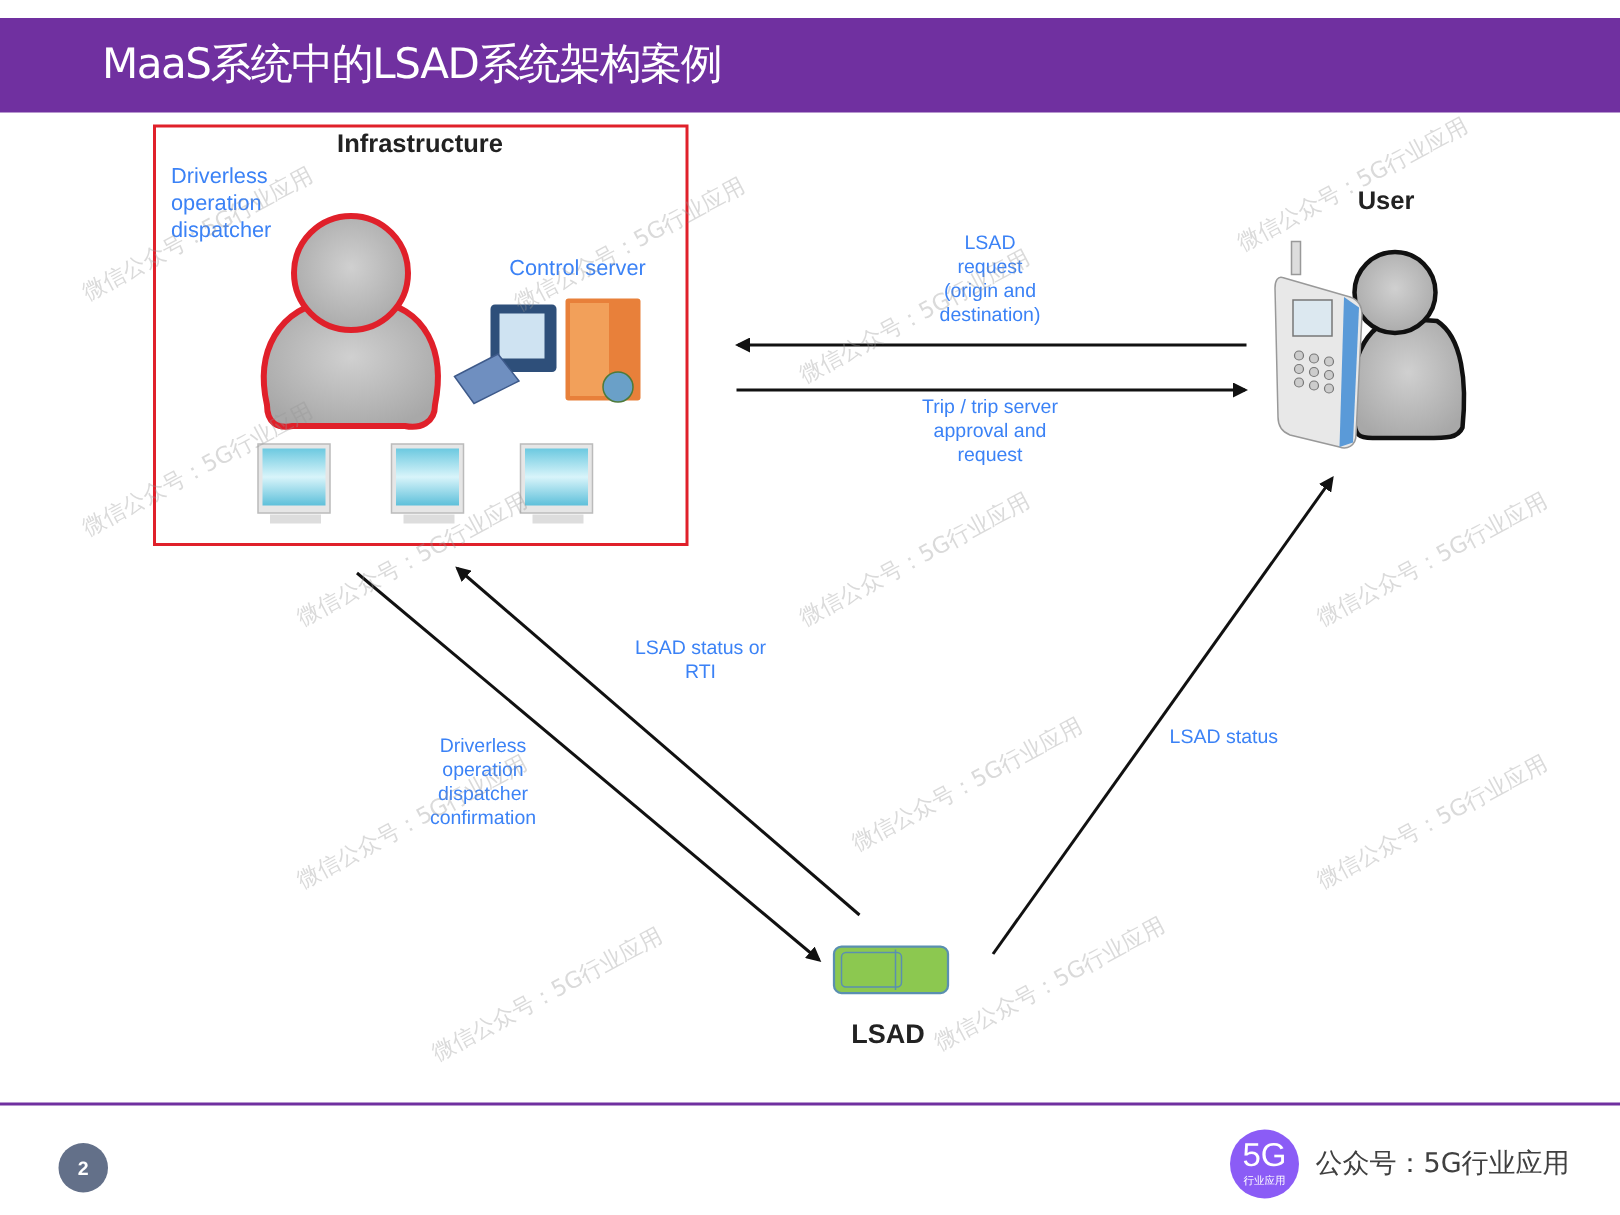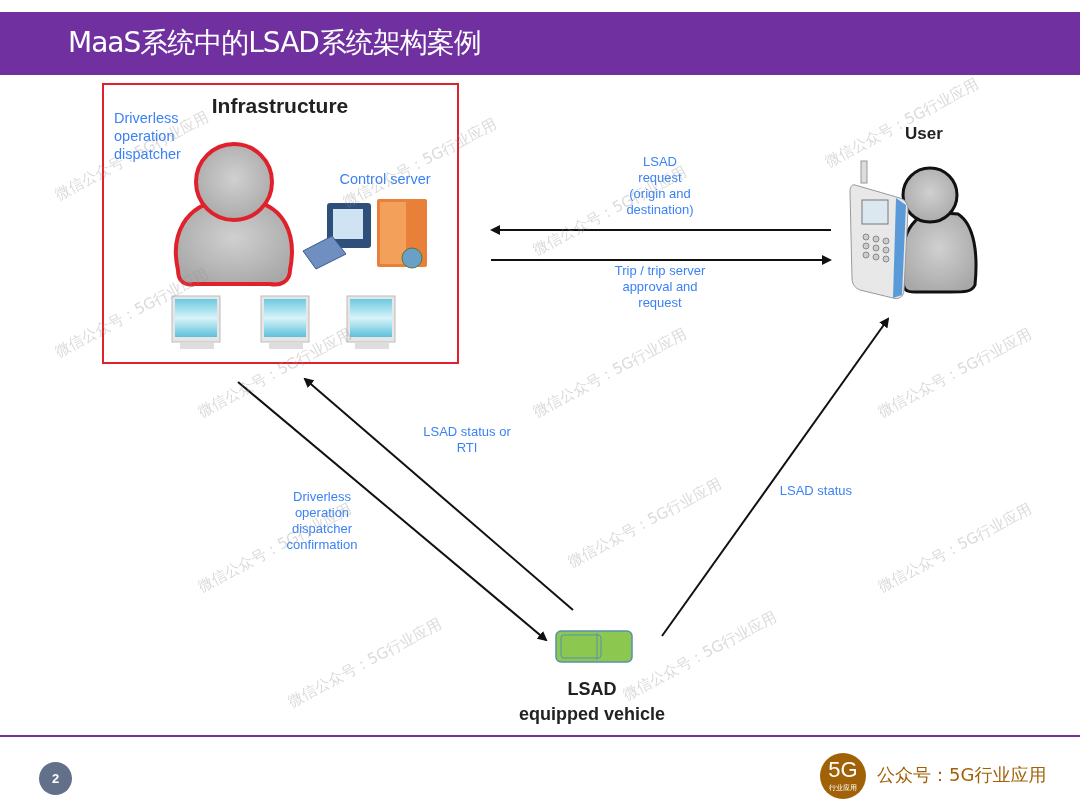--- a/index.html
+++ b/index.html
@@ -5,24 +5,24 @@
   html, body { margin: 0; padding: 0; }
   body { width: 1080px; height: 810px; position: relative; overflow: hidden; background: #ffffff; font-family: "Liberation Sans", sans-serif; }
   .header { position: absolute; left: 0; top: 0; width: 1080px; height: 63px; background: #7030a0; margin-top: 12px; }
   .header-title { position: absolute; left: 68px; top: 12px; color: #ffffff; font-size: 28px; font-family: "DejaVu Sans", sans-serif; letter-spacing: -1px; }
   .diagram { position: absolute; left: 0; top: 63px; width: 1080px; height: 672px; }
   .lbl { position: absolute; color: #3b82f6; font-size: 13px; text-align: center; line-height: 16px; }
   .lbl-left { text-align: left; font-size: 14.5px; line-height: 18px; }
   .bold { font-weight: bold; color: #222; }
   .footer-line { position: absolute; left: 0; top: 735px; width: 1080px; height: 2px; background: #7030a0; }
   .page-num { position: absolute; left: 39px; top: 762px; width: 33px; height: 33px; border-radius: 50%; background: #637089; color: #fff; font-size: 13px; text-align: center; line-height: 33px; font-weight: bold; }
-  .brand-logo { position: absolute; left: 820px; top: 753px; width: 46px; height: 46px; border-radius: 50%; background: #a16207; color: #fff; text-align: center; }
+  .brand-logo { position: absolute; left: 820px; top: 753px; width: 46px; height: 46px; border-radius: 50%; background: #8b5cf6; color: #fff; text-align: center; }
   .brand-logo .big { display: block; font-size: 22px; line-height: 26px; margin-top: 4px; }
   .brand-logo .small { display: block; font-size: 7px; line-height: 9px; }
-  .brand-text { position: absolute; left: 877px; top: 763px; font-size: 18px; color: #a16207; font-family: "DejaVu Sans", sans-serif; }
+  .brand-text { position: absolute; left: 877px; top: 763px; font-size: 18px; color: #404040; font-family: "DejaVu Sans", sans-serif; }
   .wm { position: absolute; color: rgba(150,150,150,0.35); font-size: 15px; font-family: "DejaVu Sans", sans-serif; transform: rotate(-28deg); transform-origin: left top; white-space: nowrap; pointer-events: none; }
 </style>
 </head>
 <body>
 
 <div class="header">
   <div class="header-title">MaaS系统中的LSAD系统架构案例</div>
 </div>
 
 <div class="diagram">
@@ -103,21 +103,21 @@
     </g>
 
     <line x1="831" y1="230" x2="492" y2="230" stroke="#111" stroke-width="2" marker-end="url(#ah)"></line>
     <line x1="491" y1="260" x2="830" y2="260" stroke="#111" stroke-width="2" marker-end="url(#ah)"></line>
     <line x1="238" y1="382" x2="546" y2="640" stroke="#111" stroke-width="2" marker-end="url(#ah)"></line>
     <line x1="573" y1="610" x2="305" y2="379" stroke="#111" stroke-width="2" marker-end="url(#ah)"></line>
     <line x1="662" y1="636" x2="888" y2="319" stroke="#111" stroke-width="2" marker-end="url(#ah)"></line>
   </svg>
 </div>
 
-<div class="lbl bold" style="left:200px;top:98px;width:160px;font-size:21px;">Infrastructure</div>
+<div class="lbl bold" style="left:200px;top:88px;width:160px;font-size:17px;">Infrastructure</div>
 <div class="lbl lbl-left" style="left:114px;top:109px;">
   <div>Driverless</div>
   <div>operation</div>
   <div>dispatcher</div>
 </div>
 <div class="lbl" style="left:325px;top:171px;width:120px;font-size:14.5px;">Control server</div>
 <div class="lbl bold" style="left:894px;top:126px;width:60px;font-size:17px;">User</div>
 
 <div class="lbl" style="left:600px;top:154px;width:120px;">
   <div>LSAD</div>
@@ -139,21 +139,20 @@
 <div class="lbl" style="left:412px;top:424px;width:110px;">
   <div>LSAD status or</div>
   <div>RTI</div>
 </div>
 <div class="lbl" style="left:772px;top:483px;width:80px;text-align:right;">
   <div>LSAD status</div>
 </div>
 
 <div class="lbl bold" style="left:492px;top:677px;width:200px;font-size:18px;line-height:25px;">
   <div>LSAD</div>
-  <div>equipped vehicle</div>
 </div>
 
 <div class="wm" style="left:52px;top:188px;">微信公众号：5G行业应用</div>
 <div class="wm" style="left:340px;top:195px;">微信公众号：5G行业应用</div>
 <div class="wm" style="left:822px;top:155px;">微信公众号：5G行业应用</div>
 <div class="wm" style="left:530px;top:243px;">微信公众号：5G行业应用</div>
 <div class="wm" style="left:52px;top:345px;">微信公众号：5G行业应用</div>
 <div class="wm" style="left:195px;top:405px;">微信公众号：5G行业应用</div>
 <div class="wm" style="left:530px;top:405px;">微信公众号：5G行业应用</div>
 <div class="wm" style="left:875px;top:405px;">微信公众号：5G行业应用</div>

